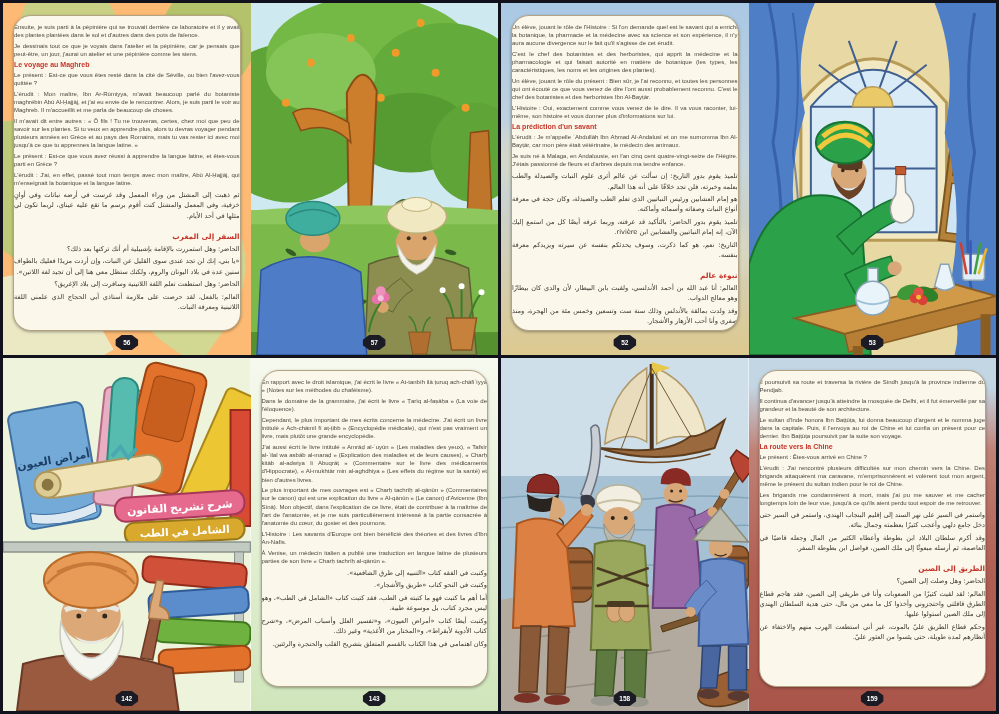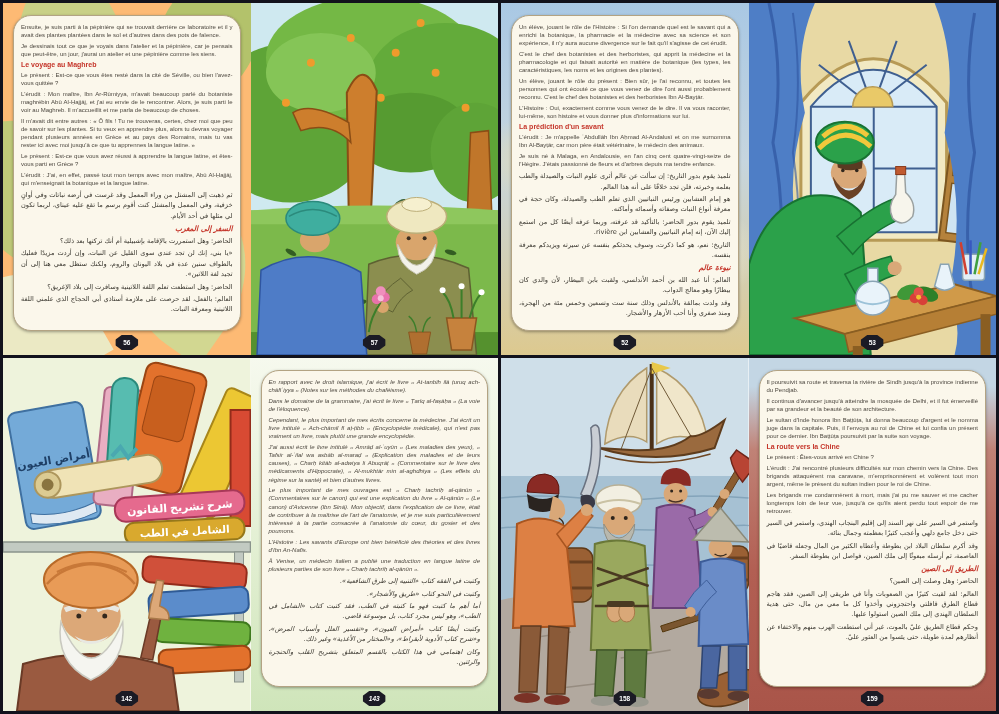--- a/index.html
+++ b/index.html
@@ -13,46 +13,46 @@
     background:#12121c;
     font-family:"Liberation Sans","DejaVu Sans",sans-serif;
   }
   .quad{position:relative;display:flex;overflow:hidden;background:#ffffff;}
   .page{position:relative;width:50%;height:100%;overflow:hidden;}
   .page svg{display:block;width:100%;height:100%;}
 
   
   .bg-leaves{background:#fdba74;}
   .bg-sky{background:linear-gradient(180deg,#a9c8e4 0%,#c6d5de 45%,#ddc98f 100%);}
-  .bg-mint{background:linear-gradient(180deg,#f6f9ee 0%,#e2efd2 55%,#cfe5ba 100%);font-style:italic;}
+  .bg-mint{background:linear-gradient(180deg,#f6f9ee 0%,#e2efd2 55%,#cfe5ba 100%);}
   .bg-rose{background:linear-gradient(180deg,#c3d6e4 0%,#c3d6e4 8%,#c08276 26%,#b25f53 60%,#a95549 100%);}
 
   .leaf{position:absolute;background:#b7d78c;border-radius:0 70% 0 70%;opacity:.75;}
   .leaf.l1{left:8px;top:-24px;width:120px;height:150px;transform:rotate(20deg);}
   .leaf.l2{left:-34px;top:110px;width:140px;height:170px;transform:rotate(-16deg);background:#a9cf79;}
   .leaf.l3{left:120px;top:190px;width:130px;height:150px;transform:rotate(35deg);background:#c3e09b;}
   .leaf.l4{left:-22px;top:262px;width:110px;height:120px;transform:rotate(-30deg);background:#e7f1d2;opacity:.85;}
   .leaf.l5{left:150px;top:-30px;width:110px;height:130px;transform:rotate(55deg);background:#9ac468;}
 
   .cloud{position:absolute;border-radius:50%;background:radial-gradient(closest-side,rgba(255,251,230,.95),rgba(255,251,230,0));}
   .cloud.c1{left:6px;top:24px;width:190px;height:90px;}
   .cloud.c2{left:50px;top:190px;width:210px;height:120px;}
   .cloud.c3{left:-30px;top:110px;width:170px;height:90px;background:radial-gradient(closest-side,rgba(240,222,160,.8),rgba(240,222,160,0));}
 
   .tbox{
     position:absolute;left:10px;right:10px;top:12px;bottom:24px;
     background:#fbf7eb;border:1px solid #b3a383;border-radius:18px;
-    padding:7px 7px;overflow:hidden;
+    padding:7px 0;overflow:hidden;
     box-shadow:0 1px 3px rgba(0,0,0,.35);
   }
   .fr-para{font-size:6px;line-height:1.36;color:#4c473f;margin:0 0 2.6px;text-align:justify;}
   .fr-head{font-size:7px;font-weight:bold;color:#c5352a;margin:2.5px 0 3px;}
   .ar{direction:rtl;margin-top:3px;font-family:"DejaVu Sans",sans-serif;}
   .ar-para{font-size:6.6px;line-height:1.55;color:#3a372f;margin:0 0 2.4px;text-align:justify;}
-  .ar-head{font-size:7.4px;font-weight:bold;color:#c5352a;margin:3px 0 3px;font-style:italic;}
+  .ar-head{font-size:7.4px;font-weight:bold;color:#c5352a;margin:11px 0 3px;}
 
   .pnum{
     position:absolute;bottom:5px;left:50%;transform:translateX(-50%);
     width:23px;height:15px;background:#1b1b25;color:#ffffff;
     display:flex;align-items:center;justify-content:center;
     font-size:6.5px;font-weight:bold;
     clip-path:polygon(28% 0,72% 0,100% 32%,100% 68%,72% 100%,28% 100%,0 68%,0 32%);
     z-index:5;
   }
 </style>
@@ -351,21 +351,21 @@
             <p class="fr-para">Dans le domaine de la grammaire, j'ai écrit le livre « Ṭarīq al-faṣāḥa » (La voie de l'éloquence).</p>
             <p class="fr-para">Cependant, le plus important de mes écrits concerne la médecine. J'ai écrit un livre intitulé « Ach-chāmil fī aṭ-ṭibb » (Encyclopédie médicale), qui n'est pas vraiment un livre, mais plutôt une grande encyclopédie.</p>
             <p class="fr-para">J'ai aussi écrit le livre intitulé « Amrāḍ al-ʿuyūn » (Les maladies des yeux), « Tafsīr al-ʿilal wa asbāb al-maraḍ » (Explication des maladies et de leurs causes), « Charḥ kitāb al-adwiya li Abuqrāṭ » (Commentaire sur le livre des médicaments d'Hippocrate), « Al-mukhtār min al-aghdhiya » (Les effets du régime sur la santé) et bien d'autres livres.</p>
             <p class="fr-para">Le plus important de mes ouvrages est « Charḥ tachrīḥ al-qānūn » (Commentaires sur le canon) qui est une explication du livre « Al-qānūn » (Le canon) d'Avicenne (Ibn Sīnā). Mon objectif, dans l'explication de ce livre, était de contribuer à la maîtrise de l'art de l'anatomie, et je me suis particulièrement intéressé à la partie consacrée à l'anatomie du cœur, du gosier et des poumons.</p>
             <p class="fr-para">L'Histoire : Les savants d'Europe ont bien bénéficié des théories et des livres d'Ibn An-Nafīs.</p>
             <p class="fr-para">À Venise, un médecin italien a publié une traduction en langue latine de plusieurs parties de son livre « Charḥ tachrīḥ al-qānūn ».</p>
           </div>
         <div lang="ar" class="ar" dir="rtl">
             <p class="ar-para">وكتبت في الفقه كتاب «التنبيه إلى طرق الشافعية».</p>
             <p class="ar-para">وكتبت في النحو كتاب «طريق والأشجار».</p>
-            <p class="ar-para">أما أهم ما كتبت فهو ما كتبته في الطب، فقد كتبت كتاب «الشامل في الطب»، وهو ليس مجرد كتاب، بل موسوعة قاضي.</p>
+            <p class="ar-para">أما أهم ما كتبت فهو ما كتبته في الطب، فقد كتبت كتاب «الشامل في الطب»، وهو ليس مجرد كتاب، بل موسوعة طبية.</p>
             <p class="ar-para">وكتبت أيضًا كتاب «أمراض العيون»، و«تفسير العلل وأسباب المرض»، و«شرح كتاب الأدوية لأبقراط»، و«المختار من الأغذية» وغير ذلك.</p>
             <p class="ar-para">وكان اهتمامي في هذا الكتاب بالقسم المتعلق بتشريح القلب والحنجرة والرئتين.</p>
           </div>
       </div>
       <div class="pnum">
           <span>143</span>
         </div>
     </div>
   </section>
 

